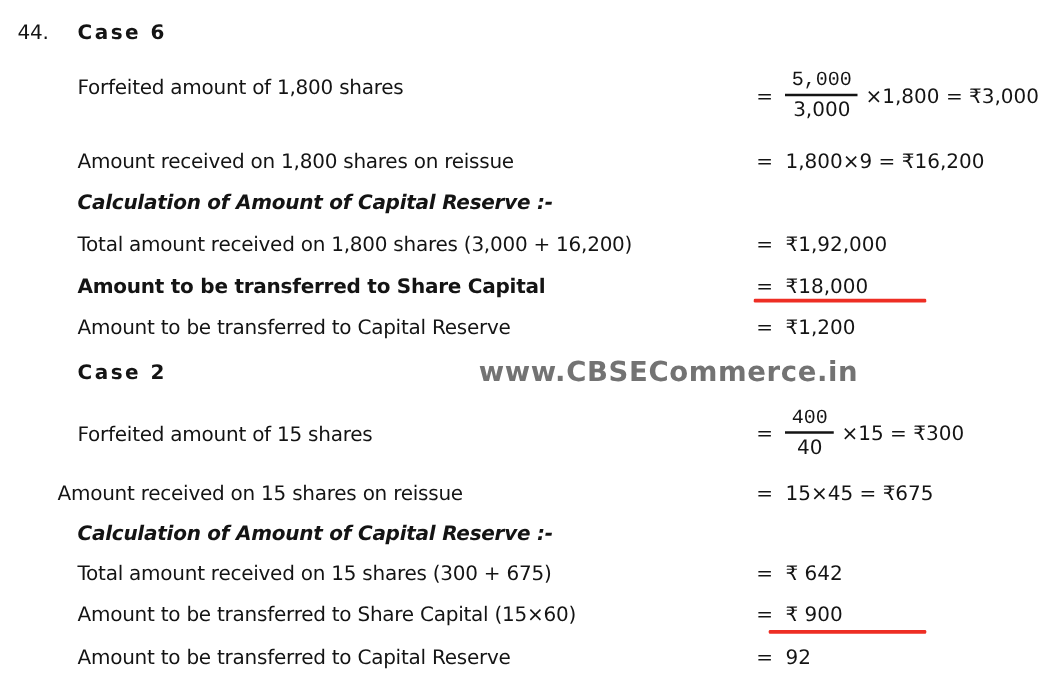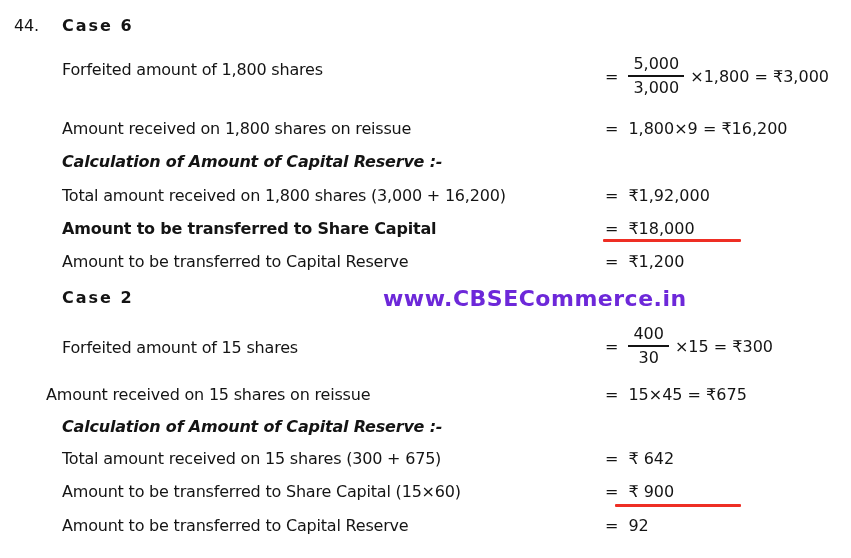--- a/index.html
+++ b/index.html
@@ -7,28 +7,28 @@
     width:851px;height:558px;position:relative;background:#ffffff;
     font-family:"DejaVu Sans", sans-serif;color:#141414;overflow:hidden;
   }
   .abs{position:absolute;white-space:pre;}
   .lbl{font-size:16px;letter-spacing:-0.2px;}
   .bold{font-weight:bold;}
   .italic{font-style:italic;font-weight:bold;}
   .val-row{position:absolute;left:605px;display:flex;align-items:center;font-size:16px;}
   .eq{display:inline-block;margin-right:10px;}
   .frac{display:inline-flex;flex-direction:column;align-items:center;line-height:1.15;margin-right:6px;}
-  .frac .num{border-bottom:2px solid #141414;padding:0 5px 2px 5px;}
+  .frac .num{border-bottom:2px solid #141414;padding:0 5px 2px 5px;font-family:Liberation Mono, monospace;}
   .frac .den{padding-top:2px;}
   .rupee{display:inline-block;}
   .amt-box{display:inline-block;width:100px;text-align:left;}
   .redline{position:absolute;height:3px;background:#ee2e24;border-radius:1px;}
   .watermark{
     position:absolute;left:383px;top:286px;font-size:22px;font-weight:bold;
-    color:#6d28d9;letter-spacing:0.5px;white-space:pre;
+    color:#737373;letter-spacing:0.5px;white-space:pre;
   }
 </style>
 </head>
 <body>
 
 <div class="abs lbl" style="left:14px;top:16px;">44.</div>
 <div class="abs lbl bold" style="left:62px;top:16px;letter-spacing:2px;">Case 6</div>
 
 <div class="abs lbl" style="left:62px;top:60px;text-align:right;">Forfeited amount of 1,800 shares</div>
 <div class="val-row" style="top:55px;">
@@ -70,21 +70,21 @@
 </div>
 
 <div class="abs lbl bold" style="left:62px;top:288px;letter-spacing:2px;">Case 2</div>
 <div class="watermark">www.CBSECommerce.in</div>
 
 <div class="abs lbl" style="left:62px;top:338px;">Forfeited amount of 15 shares</div>
 <div class="val-row" style="top:325px;">
   <span class="eq">=</span>
   <span class="frac">
     <span class="num">400</span>
-    <span class="den">30</span>
+    <span class="den">40</span>
   </span>
   <span>×15  = ₹300</span>
 </div>
 
 <div class="abs lbl" style="left:46px;top:385px;">Amount received on 15 shares on reissue</div>
 <div class="val-row" style="top:385px;">
   <span class="eq">=</span>
   <span>15×45  = ₹675</span>
 </div>
 

